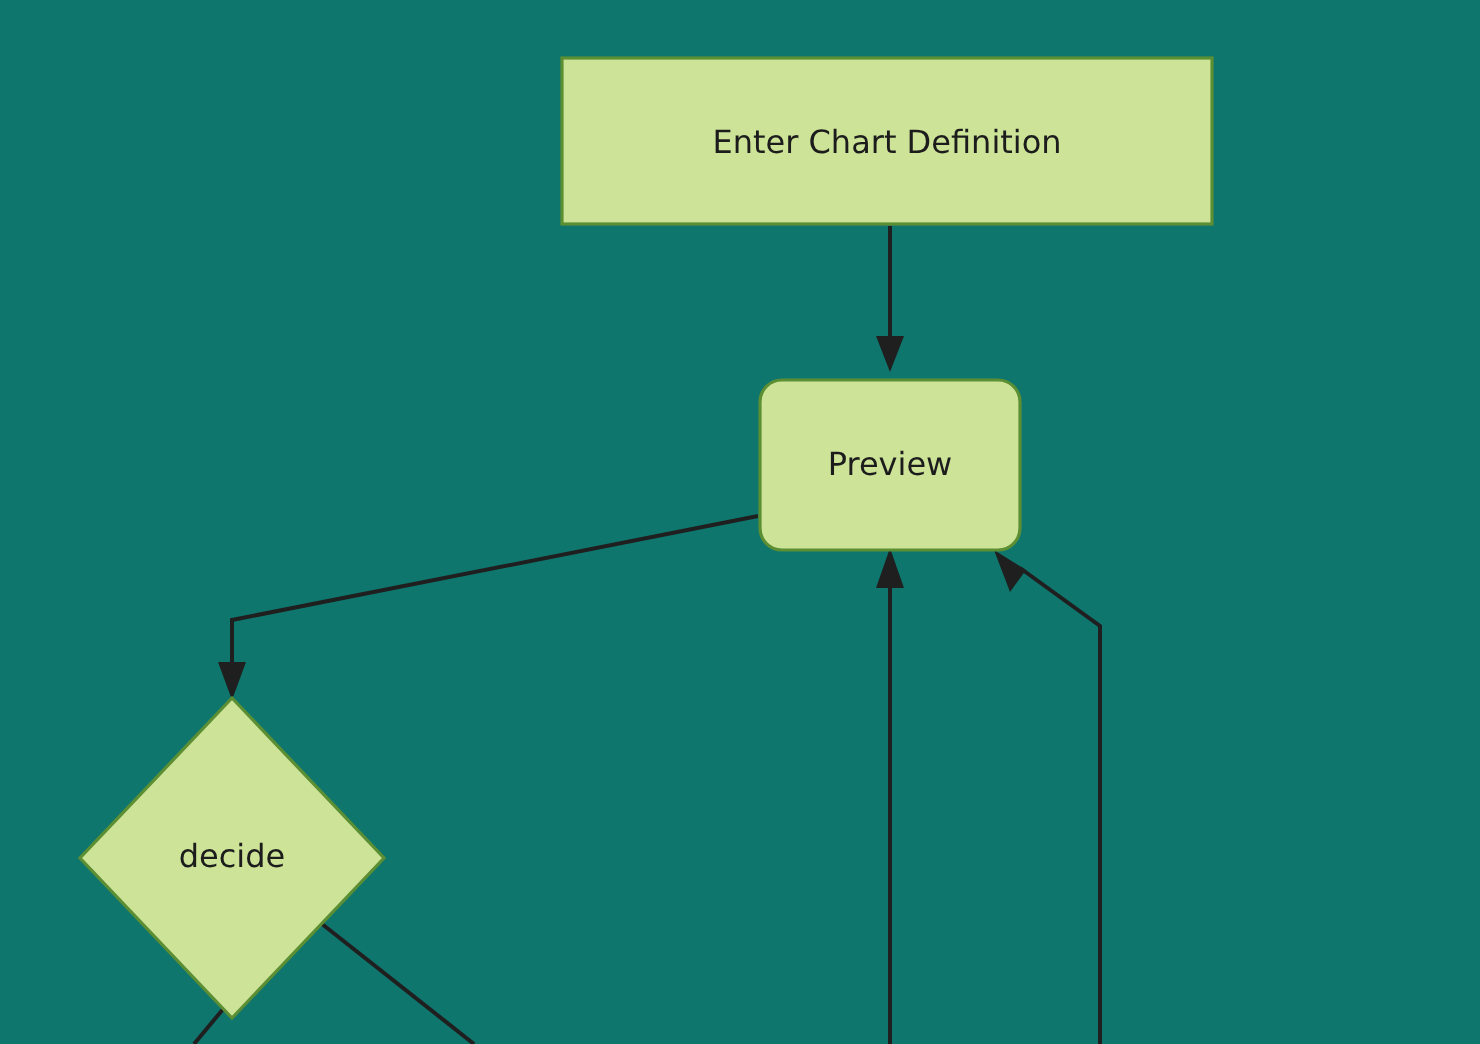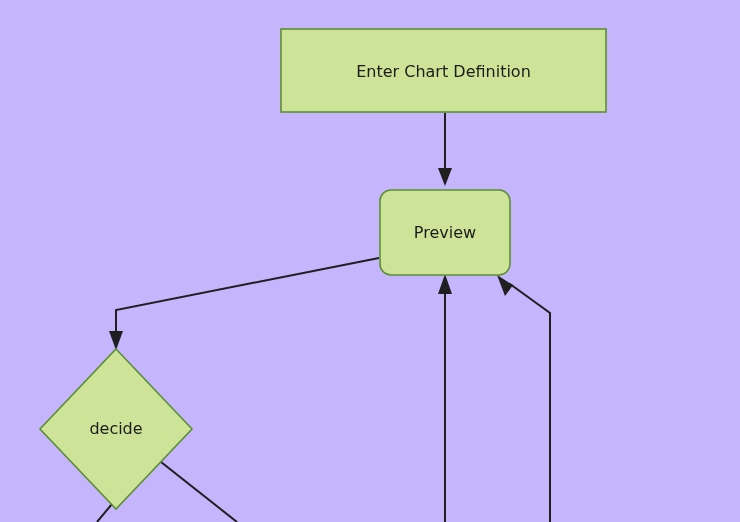--- a/index.html
+++ b/index.html
@@ -11,21 +11,21 @@
   body {
     width: 740px;
     height: 522px;
     font-family: "DejaVu Sans", sans-serif;
     overflow: hidden;
   }
   #diagram-root {
     position: relative;
     width: 740px;
     height: 522px;
-    background: #c4b5fd;
+    background: #0f766e;
   }
   #flow-svg {
     position: absolute;
     top: 0;
     left: 0;
     width: 740px;
     height: 522px;
     display: block;
   }
   .node-shape {

